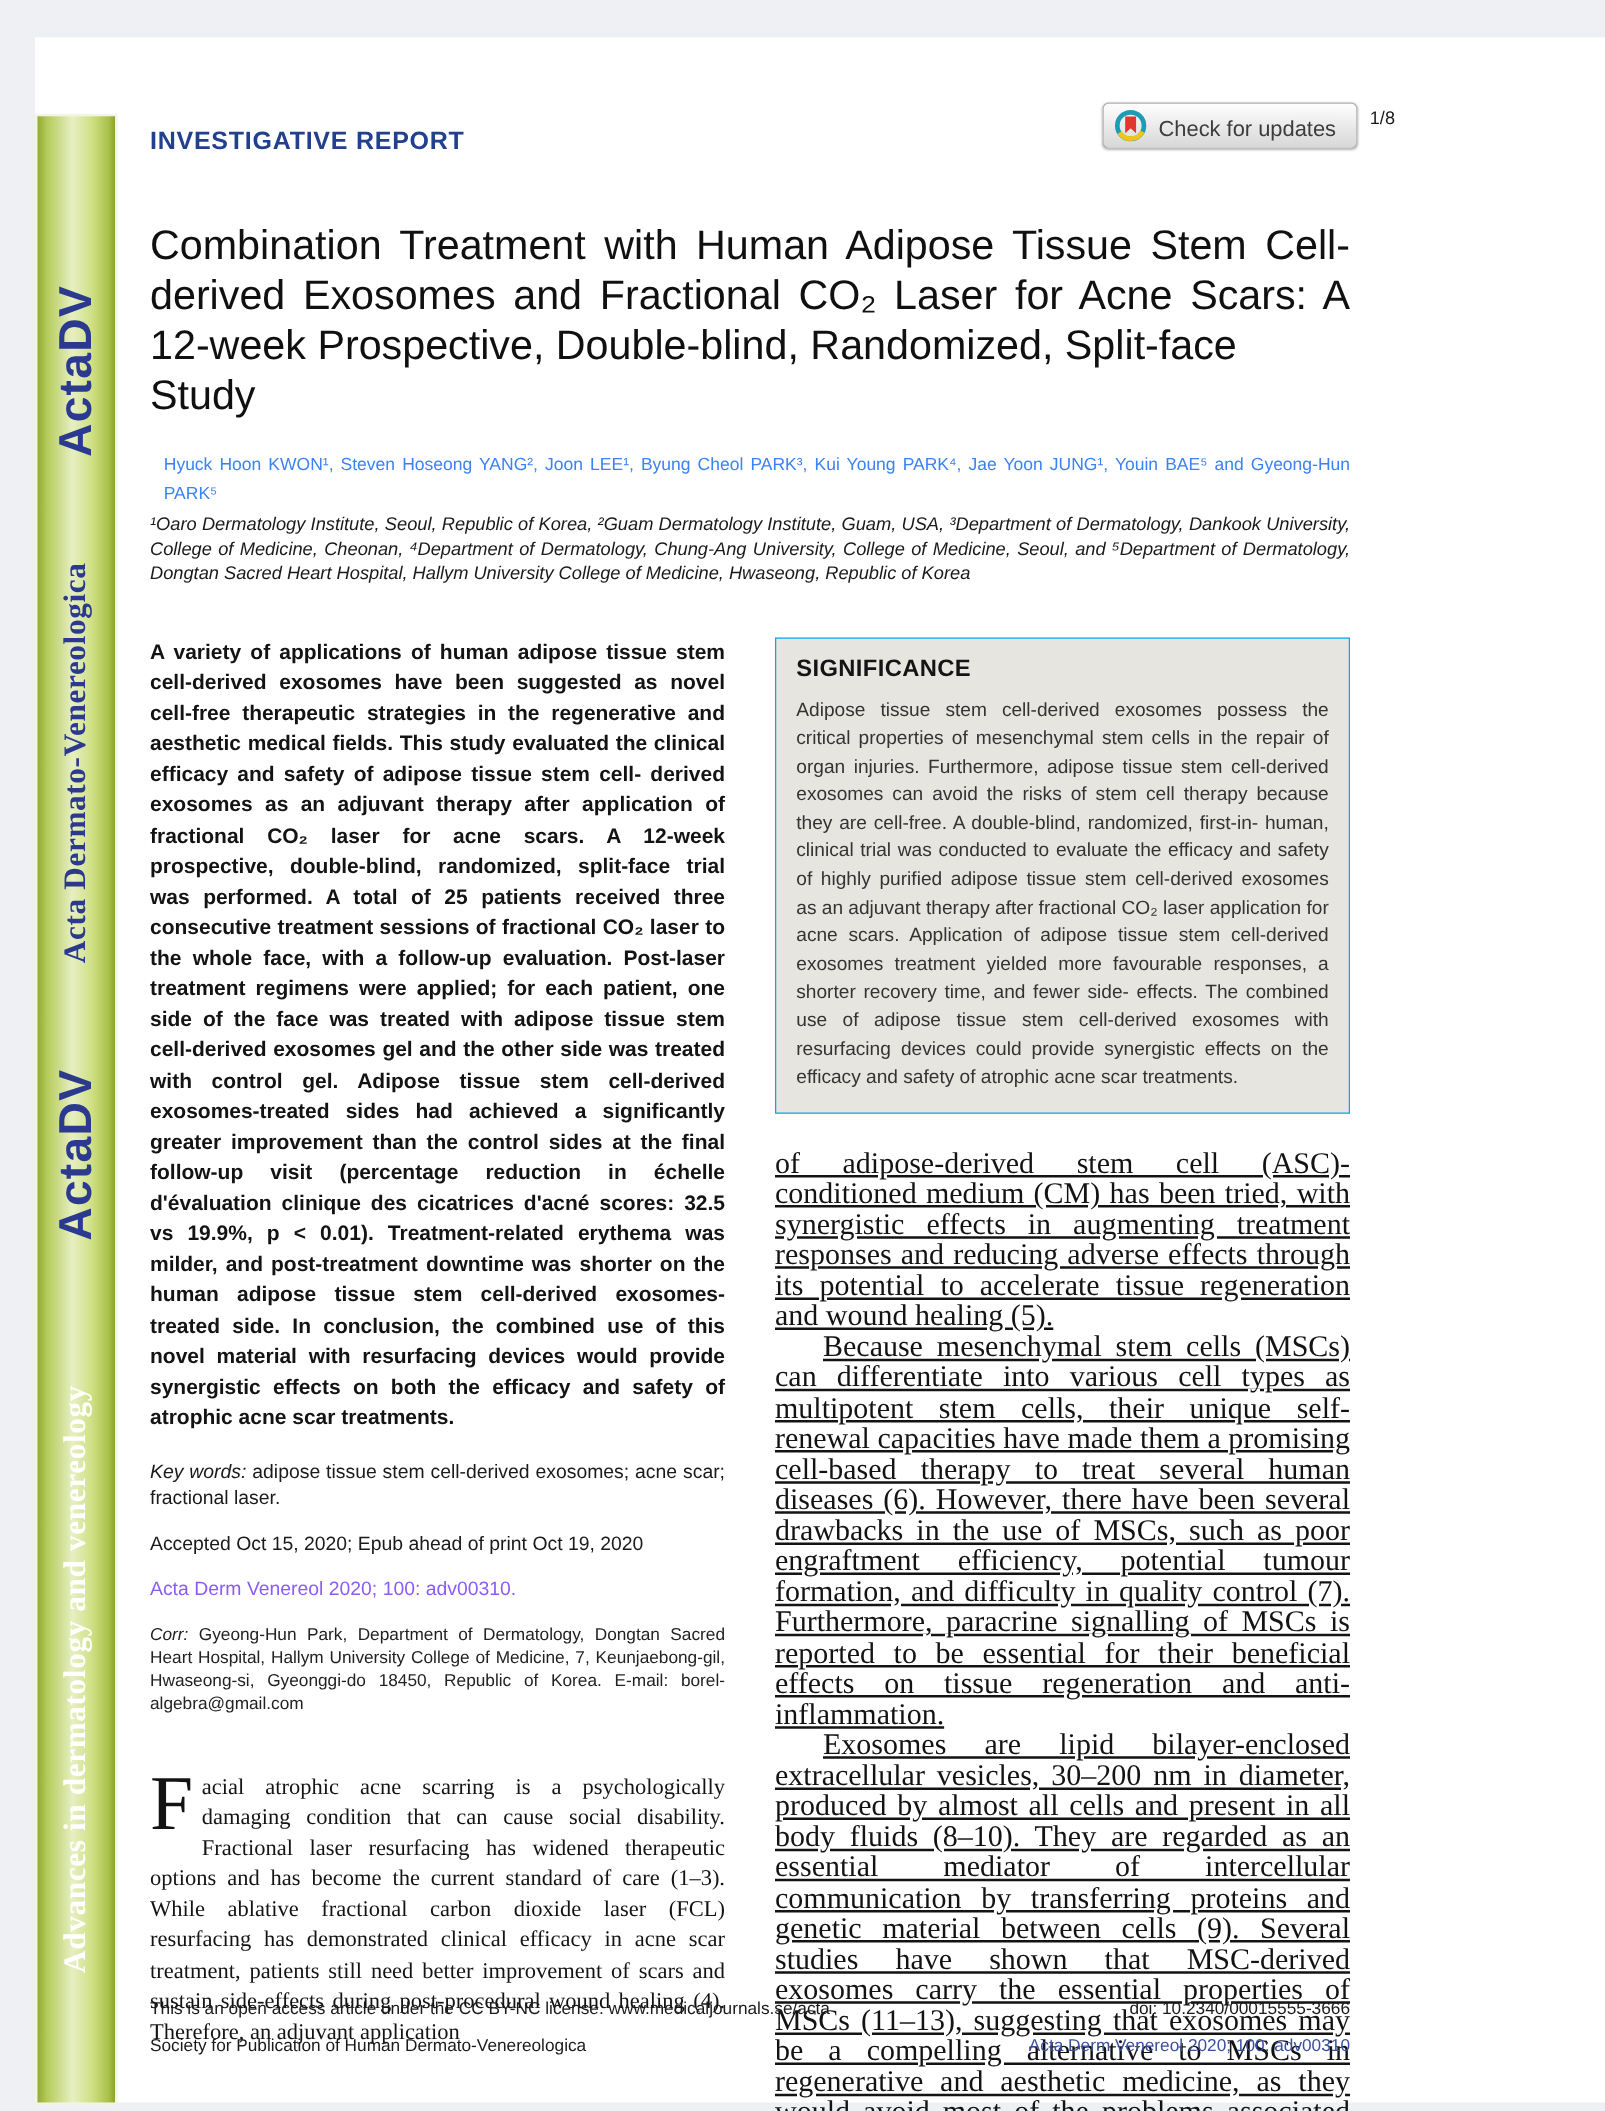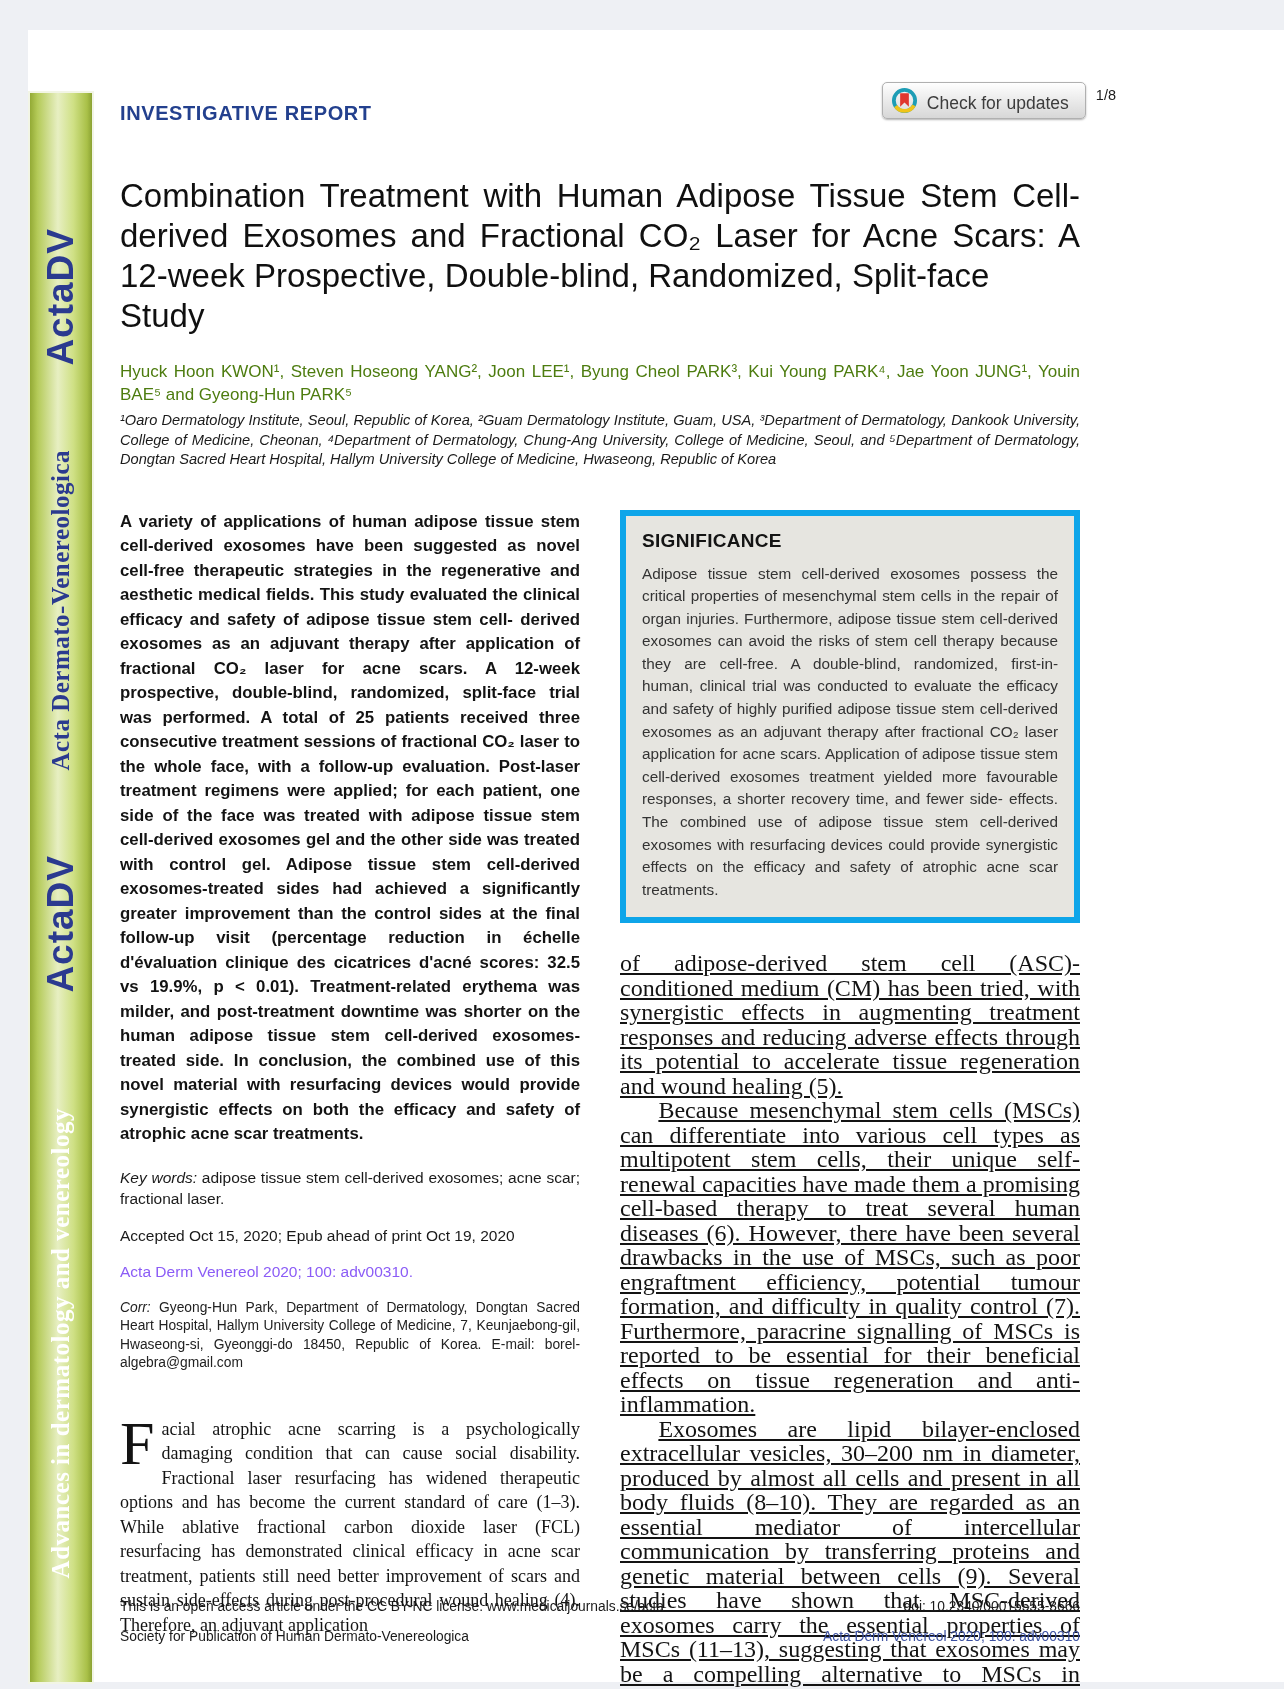--- a/index.html
+++ b/index.html
@@ -44,35 +44,35 @@
     border:1px solid #b0b0b0;border-radius:5px;
     padding:4px 16px 4px 8px;
     box-shadow:0 1px 2px rgba(0,0,0,0.3);
     font-size:17.5px;color:#3c3c3c;cursor:pointer;
   }
   .page-indicator{font-size:14.5px;color:#1a1a1a;margin-top:5px;}
   
   .title-block{margin-top:26px;color:#101010;}
   .title-line{font-weight:normal;font-size:33px;line-height:40px;}
   .jline{text-align:justify;text-align-last:justify;}
-  .authors{margin-top:24px;font-size:17px;line-height:23px;text-align:justify;color:#4d7c0f;}
+  .authors{margin-top:24px;font-size:14px;line-height:23px;text-align:justify;color:#3b82f6;margin-left:11px;}
   .affiliations{margin-top:5px;font-style:italic;font-size:14.6px;line-height:19.5px;text-align:justify;color:#1a1a1a;}
   
   .cols{display:flex;gap:40px;margin-top:40px;}
   .col{width:460px;}
   .abstract{font-weight:bold;font-size:16.8px;line-height:24.5px;text-align:justify;color:#131313;}
   .kw{margin-top:20px;font-size:15.5px;line-height:21px;text-align:justify;color:#1a1a1a;}
   .ilabel{font-style:italic;}
   .accepted{margin-top:18px;font-size:15.5px;color:#1a1a1a;}
   .jcite{margin-top:18px;font-size:15.5px;color:#8b5cf6;}
   .corr{margin-top:18px;font-size:13.8px;line-height:18.5px;text-align:justify;color:#222;}
   .intro{margin-top:44px;font-family:"Liberation Serif",serif;font-size:18px;line-height:24.5px;text-align:justify;color:#131313;}
   .dropcap{float:left;font-size:62px;line-height:47px;padding:3px 7px 0 0;font-family:"Liberation Serif",serif;color:#131313;}
   
-  .sig-box{background:#e6e5e0;border:6px solid #0ea5e9;padding:14px 16px 16px;}
+  .sig-box{background:#e6e5e0;border:1px solid #0ea5e9;padding:14px 16px 16px;}
   .sig-title{font-weight:bold;font-size:19px;letter-spacing:0.3px;color:#141414;margin-bottom:11px;}
   .sig-body{font-size:15.3px;line-height:22.6px;text-align:justify;color:#333;}
   .bodytext{font-family:"Liberation Serif",serif;font-size:24px;line-height:24.5px;text-align:justify;color:#131313;text-decoration:underline;}
   .bodytext p{margin:0;}
   .bodytext p.first{margin-top:28px;}
   .bodytext p.indent{text-indent:1.6em;}
   
   .footer{
     position:absolute;left:92px;width:960px;top:1562px;
     display:flex;justify-content:space-between;align-items:flex-start;

